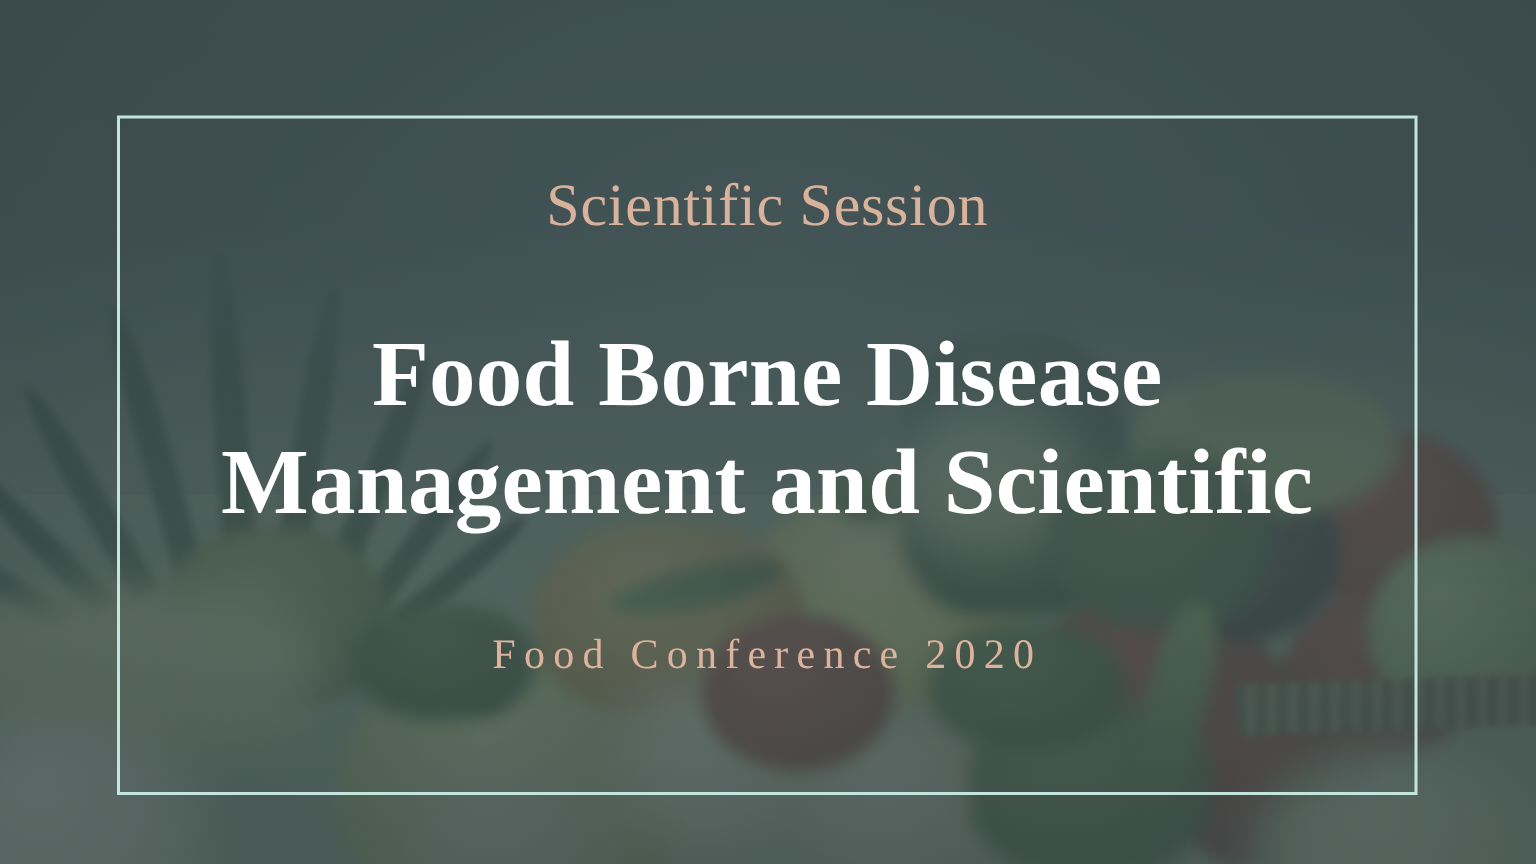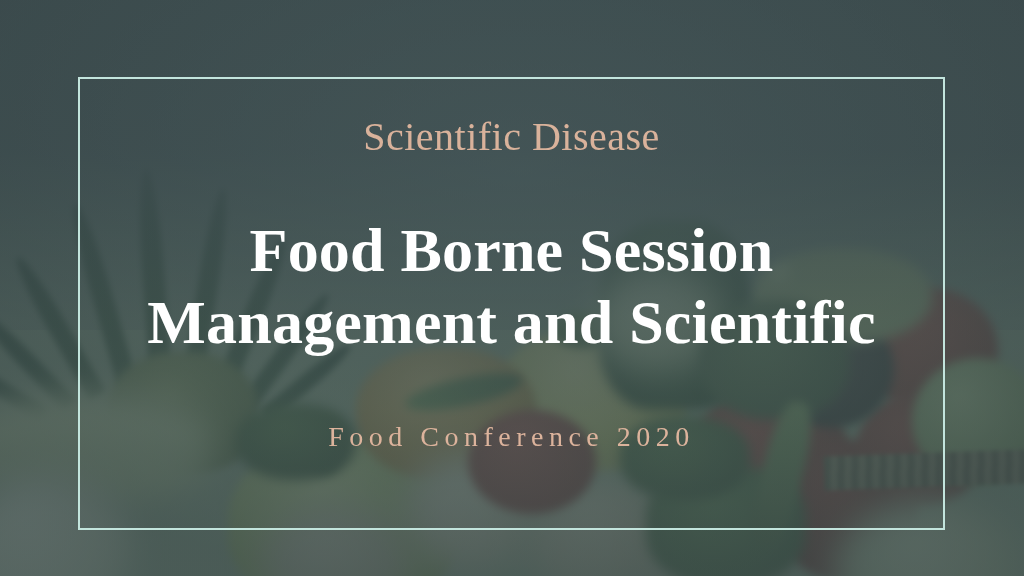--- a/index.html
+++ b/index.html
@@ -231,24 +231,24 @@
 
   </div>
 
   <div class="tint"></div>
   <div class="tint2"></div>
 
   <div class="frame"></div>
 
   <div class="content">
 
-    <div class="eyebrow">Scientific Disease</div>
+    <div class="eyebrow">Scientific Session</div>
 
     <h1 class="headline">
-      <span class="line">Food Borne Session</span>
+      <span class="line">Food Borne Disease</span>
       <span class="line">Management and Scientific</span>
     </h1>
 
     <div class="footer">Food Conference 2020</div>
 
   </div>
 
 </div>
 
 </body></html>

